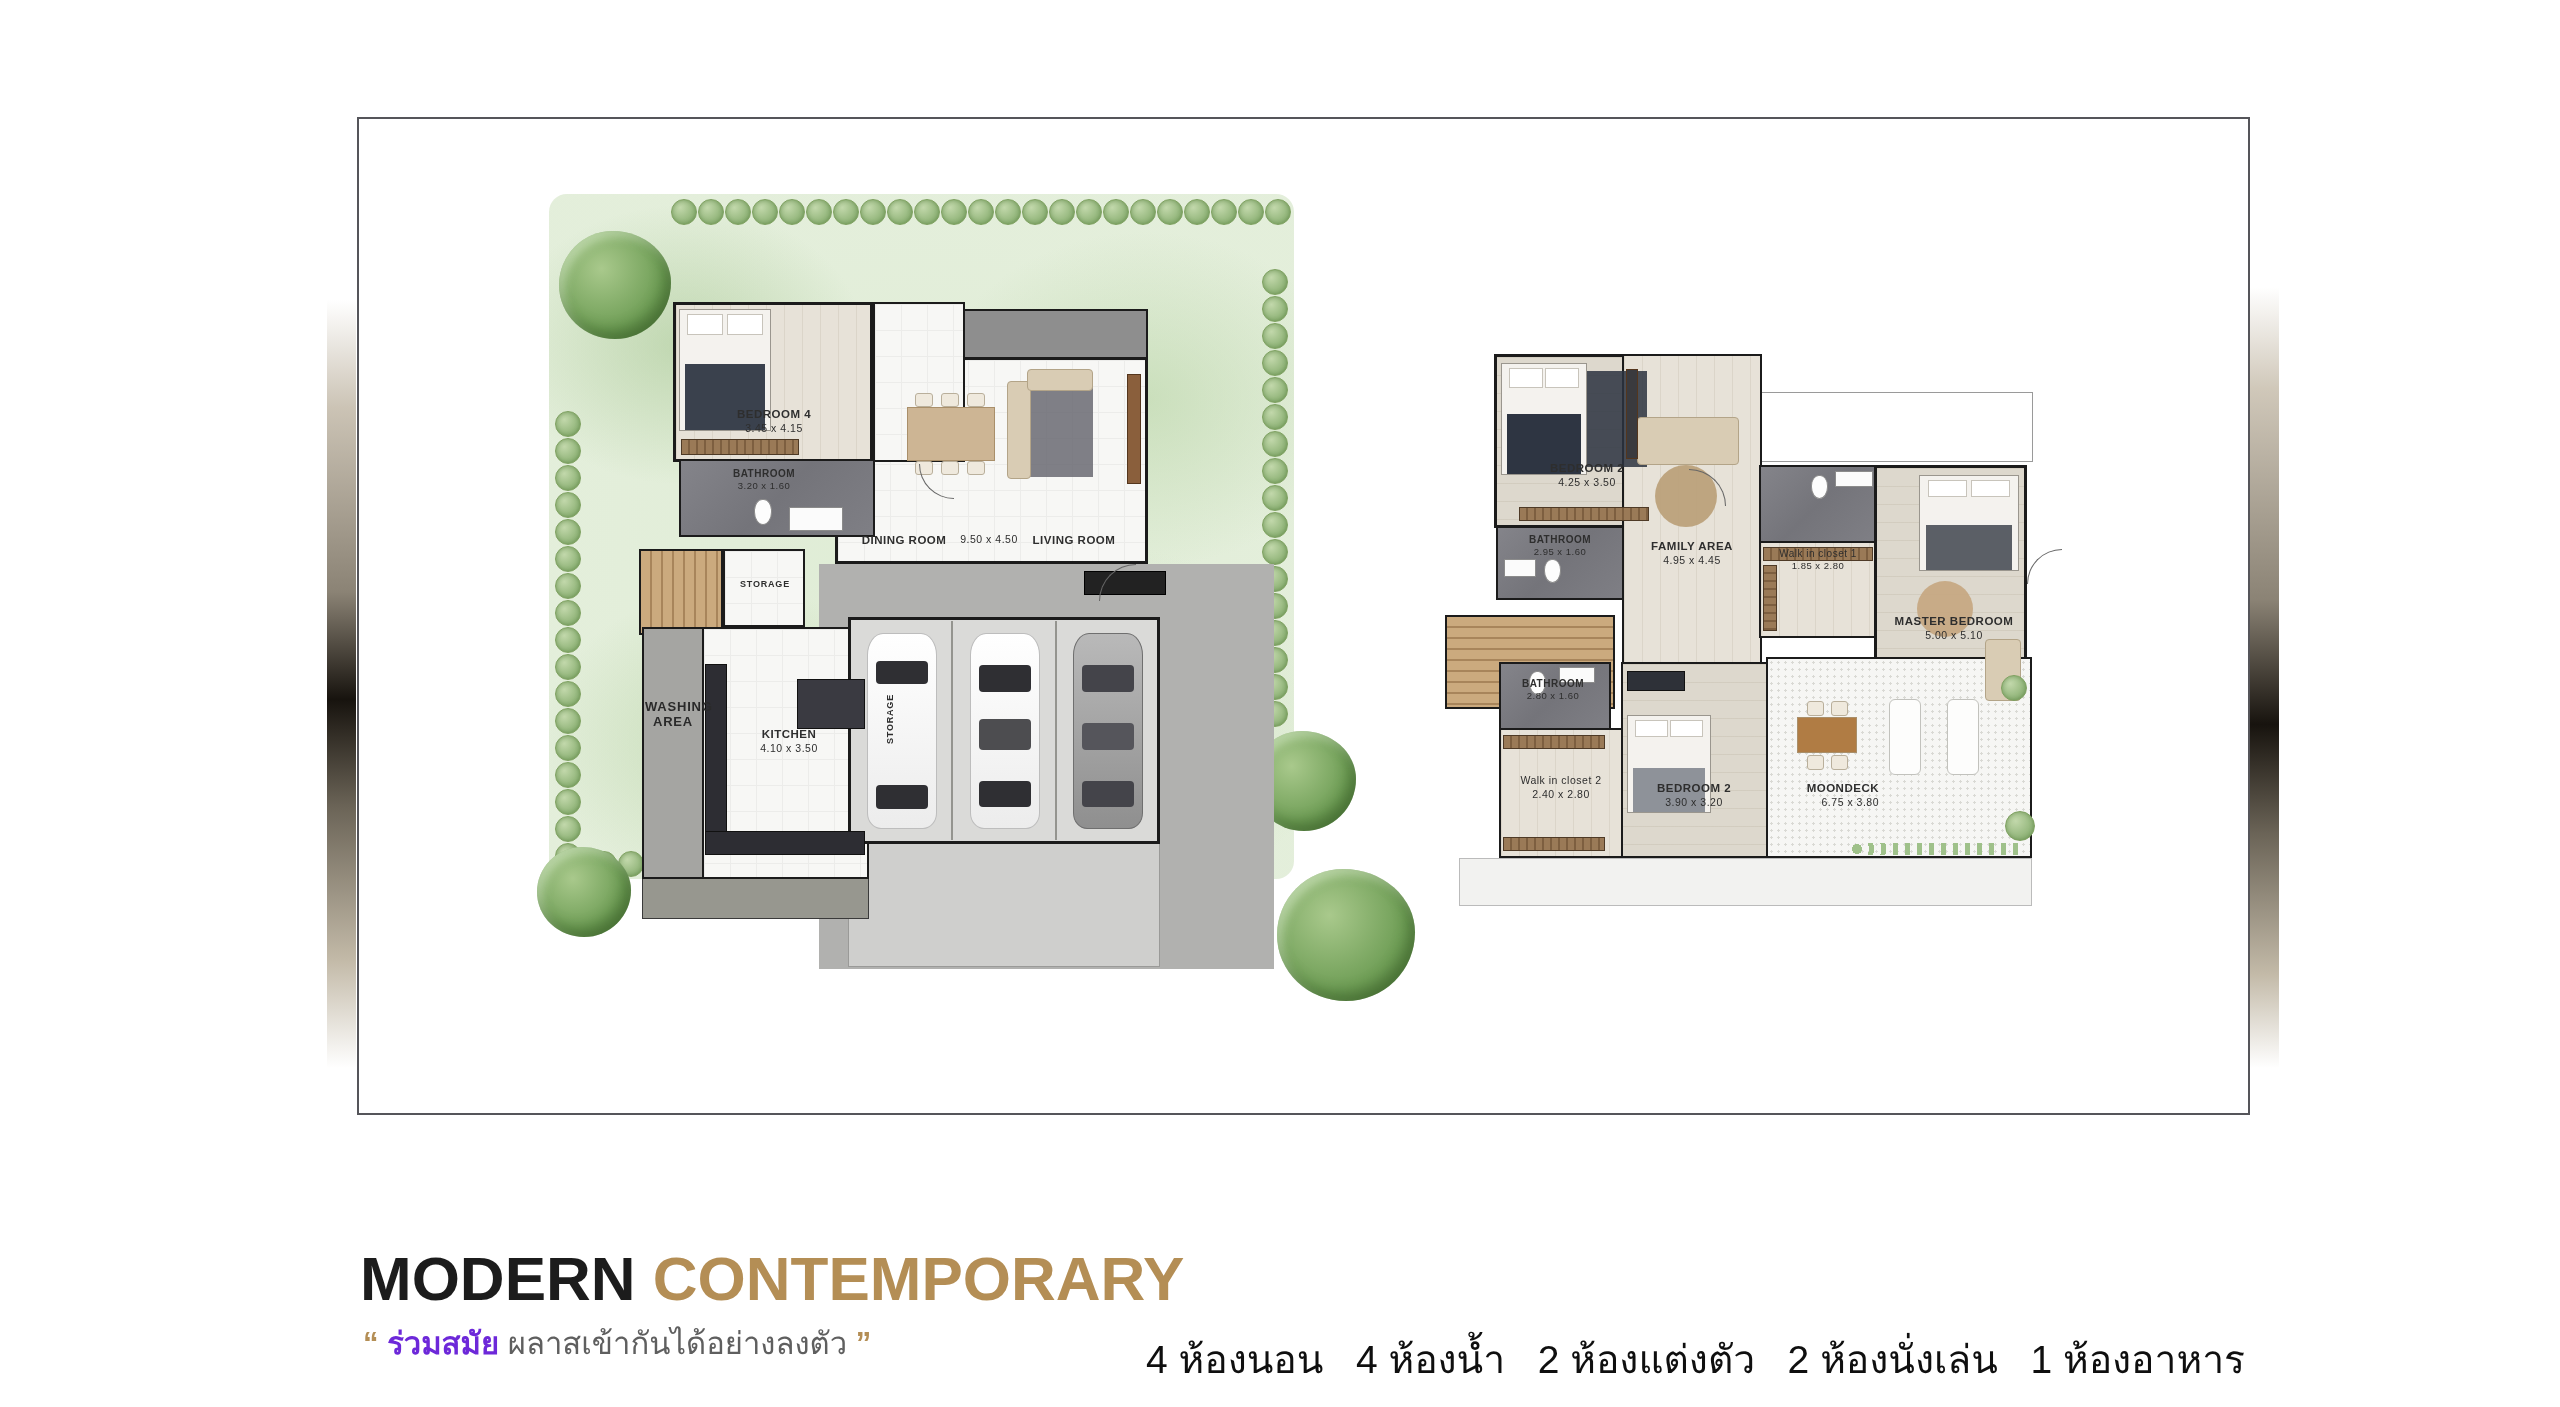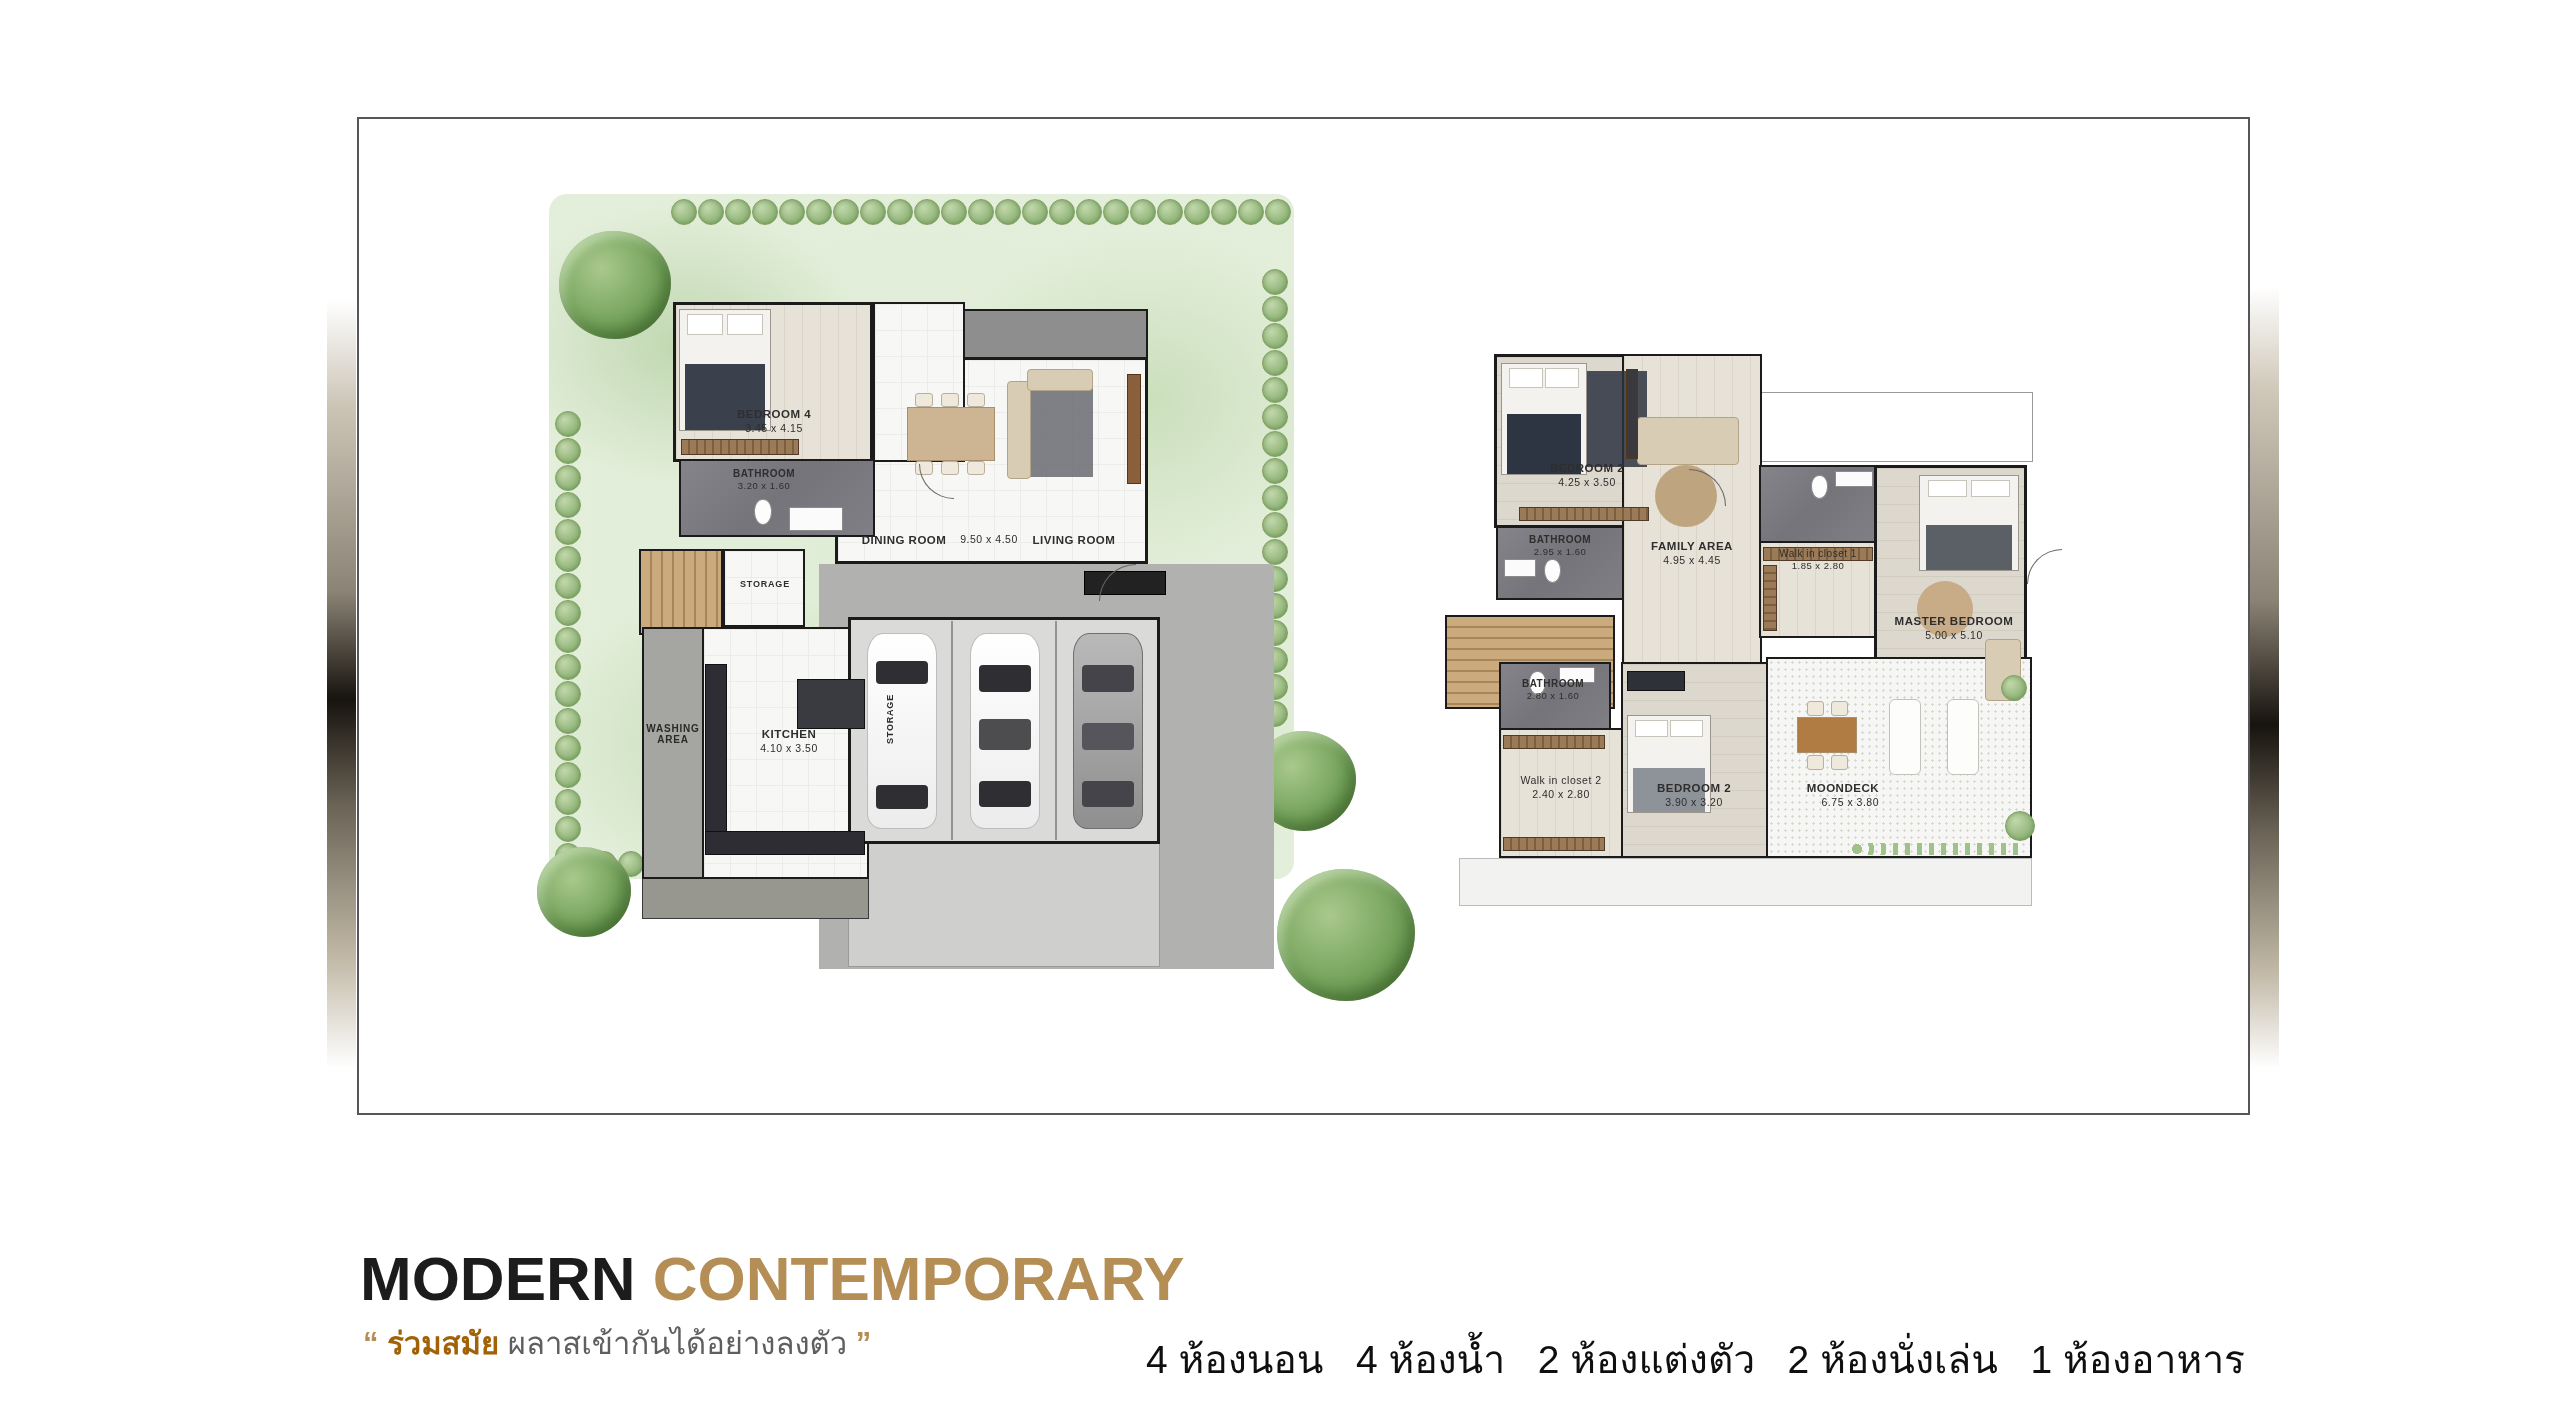--- a/index.html
+++ b/index.html
@@ -80,21 +80,21 @@
   .arc{border:1.2px solid #666;border-right:none;border-top:none;border-radius:0 0 0 100%;z-index:25;}
 
   .caption{font-size:34px;font-weight:600;letter-spacing:3px;color:#3b3b3b;text-align:center;}
   .caption sup{font-size:20px;letter-spacing:1px;}
   .caption .rest{margin-left:14px;}
 
   .title{left:360px;top:1243px;font-size:62px;font-weight:800;letter-spacing:0;color:#1c1c1c;white-space:nowrap;}
   .title .accent{color:#b48e55;}
   .quote{left:363px;top:1318px;font-size:31px;color:#5f5f5f;white-space:nowrap;}
   .quote .qm{color:#b48e55;font-weight:700;}
-  .quote .accent{color:#a16207;font-weight:700;}
+  .quote .accent{color:#6d28d9;font-weight:700;}
   .summary{left:1095px;top:1232px;width:1150px;text-align:right;color:#0f0f0f;
            font-size:39px;font-weight:500;line-height:51px;white-space:pre-wrap;}
 </style>
 </head>
 <body>
 
 <div class="abs bar-left"></div>
 <div class="abs bar-right"></div>
 
 <div class="abs card">
@@ -246,21 +246,21 @@
     <div class="dm" style="font-size:9.5px;">3.20 x 1.60</div>
   </div>
   <div class="abs label nm" style="left:490px;top:414px;width:110px;font-size:11.5px;font-weight:700;">DINING ROOM</div>
   <div class="abs label dm" style="left:585px;top:414px;width:90px;font-size:10.5px;">9.50 x 4.50</div>
   <div class="abs label nm" style="left:660px;top:414px;width:110px;font-size:11.5px;font-weight:700;">LIVING ROOM</div>
   <div class="abs label-sm" style="left:366px;top:460px;width:80px;">STORAGE</div>
   <div class="abs label" style="left:360px;top:608px;width:140px;">
     <div class="nm">KITCHEN</div>
     <div class="dm">4.10 x 3.50</div>
   </div>
-  <div class="abs label-sm" style="left:286px;top:604px;width:56px;font-size:10px;color:#2a2a2a;">WASHING AREA</div>
+  <div class="abs label-sm" style="left:286px;top:580px;width:56px;font-size:13px;color:#2a2a2a;">WASHING AREA</div>
   <div class="abs label-sm" style="left:497px;top:595px;width:68px;transform:rotate(-90deg);transform-origin:center;">STORAGE</div>
 
   <div class="abs" style="left:1329px;top:273px;width:345px;height:70px;background:#fff;border:1.5px solid #9a9a9a;box-sizing:border-box;"></div>
 
   <div class="abs room wood2" style="left:1135px;top:235px;width:192px;height:174px;border-width:3px;"></div>
   <div class="abs room bath" style="left:1137px;top:407px;width:128px;height:74px;"></div>
   <div class="abs room wood" style="left:1263px;top:235px;width:140px;height:357px;"></div>
   <div class="abs room bath" style="left:1400px;top:346px;width:118px;height:78px;"></div>
   <div class="abs room wood" style="left:1400px;top:422px;width:118px;height:97px;"></div>
   <div class="abs room wood2" style="left:1515px;top:346px;width:153px;height:250px;border-width:3px;"></div>

